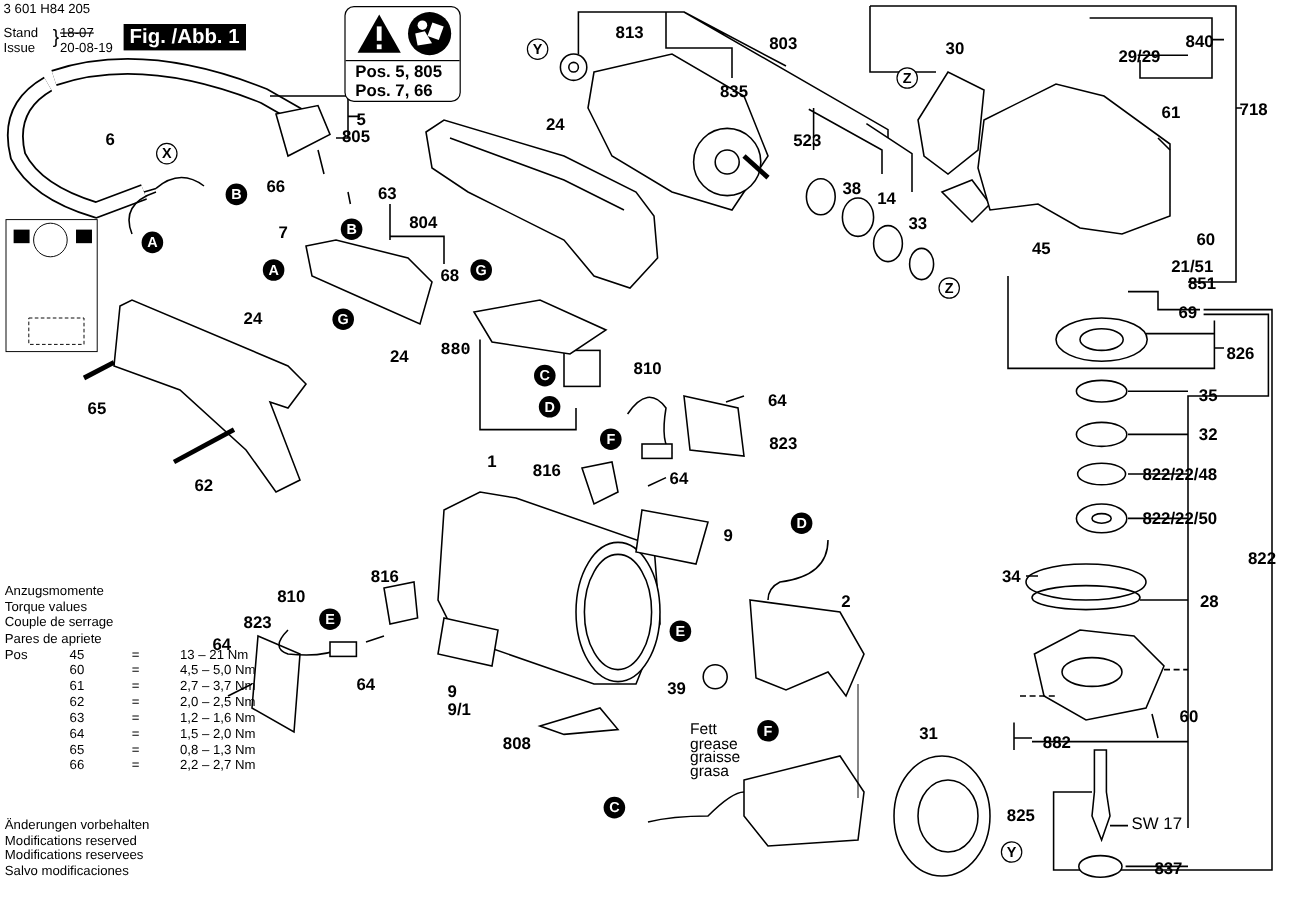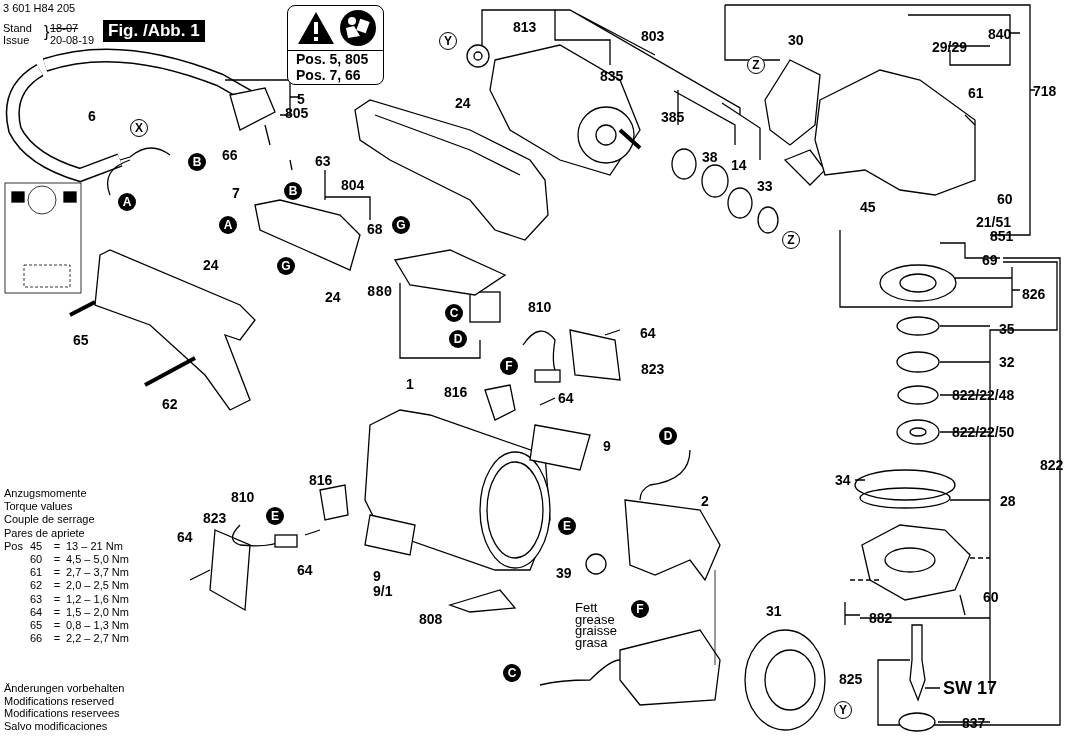--- a/index.html
+++ b/index.html
@@ -8,27 +8,27 @@
   .hdr{position:absolute;font-size:11px;line-height:12px;}
   .figbox{position:absolute;left:103px;top:20px;background:#000;color:#fff;font-weight:bold;font-size:17px;padding:1px 5px;line-height:20px;}
   .warnbox{position:absolute;left:287px;top:5px;width:95px;height:78px;border:1.5px solid #000;border-radius:8px;background:#fff;}
   .warnbox .icons{height:44px;border-bottom:1.5px solid #000;position:relative;}
   .warnbox .pos{font-weight:bold;font-size:14px;line-height:15px;padding-left:8px;padding-top:1px;}
   .lbl{position:absolute;font-weight:bold;font-size:14px;line-height:14px;white-space:nowrap;}
   .circ{position:absolute;width:18px;height:18px;border-radius:50%;font-weight:bold;font-size:12px;line-height:18px;text-align:center;}
   .circ.dark{background:#000;color:#fff;}
   .circ.light{background:#fff;color:#000;border:1.3px solid #000;width:16px;height:16px;line-height:16px;}
   .torque{position:absolute;left:4px;top:487px;font-size:11px;line-height:13.2px;}
-  .trow{display:flex;}
+  .trow{display:flex;gap:28px;}
   .trow .p{width:26px;}
   .trow .n{width:18px;}
   .trow .e{width:18px;text-align:center;}
   .notes{position:absolute;left:4px;top:682px;font-size:11px;line-height:12.6px;}
   .grease{position:absolute;left:575px;top:602px;font-size:13px;line-height:11.5px;}
-  .sw{position:absolute;left:943px;top:678px;font-size:18px;font-weight:bold;}
+  .sw{position:absolute;left:943px;top:678px;font-size:14px;}
 </style>
 </head>
 <body>
 
 <svg id="diagram" width="1076" height="749" viewBox="0 0 1076 749">
   <g fill="none" stroke="#000" stroke-width="1.3">
 
     <path d="M40 70 Q5 90 15 130 Q30 160 80 175 L120 160" stroke-width="14" stroke="#000"></path>
     <path d="M40 70 Q5 90 15 130 Q30 160 80 175 L120 160" stroke-width="11" stroke="#fff"></path>
     <path d="M45 65 Q120 40 220 80 L255 100" stroke-width="14" stroke="#000"></path>
@@ -180,21 +180,21 @@
 <div class="lbl" style="left:455px;top:96px;">24</div>
 <div class="lbl" style="left:203px;top:258px;">24</div>
 <div class="lbl" style="left:325px;top:290px;">24</div>
 <div class="lbl" style="left:367px;top:285px;font-family:Liberation Mono, monospace;">880</div>
 <div class="lbl" style="left:73px;top:333px;">65</div>
 <div class="lbl" style="left:162px;top:397px;">62</div>
 
 <div class="lbl" style="left:469px;top:20px;padding-left:44px;">813</div>
 <div class="lbl" style="left:641px;top:29px;">803</div>
 <div class="lbl" style="left:600px;top:69px;">835</div>
-<div class="lbl" style="left:661px;top:110px;">385</div>
+<div class="lbl" style="left:661px;top:110px;">523</div>
 <div class="lbl" style="left:702px;top:150px;">38</div>
 <div class="lbl" style="left:731px;top:158px;">14</div>
 <div class="lbl" style="left:757px;top:179px;">33</div>
 <div class="lbl" style="left:788px;top:33px;">30</div>
 <div class="lbl" style="left:988px;top:27px;">840</div>
 <div class="lbl" style="left:932px;top:40px;">29/29</div>
 <div class="lbl" style="left:968px;top:86px;">61</div>
 <div class="lbl" style="left:1033px;top:84px;">718</div>
 <div class="lbl" style="left:997px;top:192px;">60</div>
 <div class="lbl" style="left:976px;top:215px;">21/51</div>

